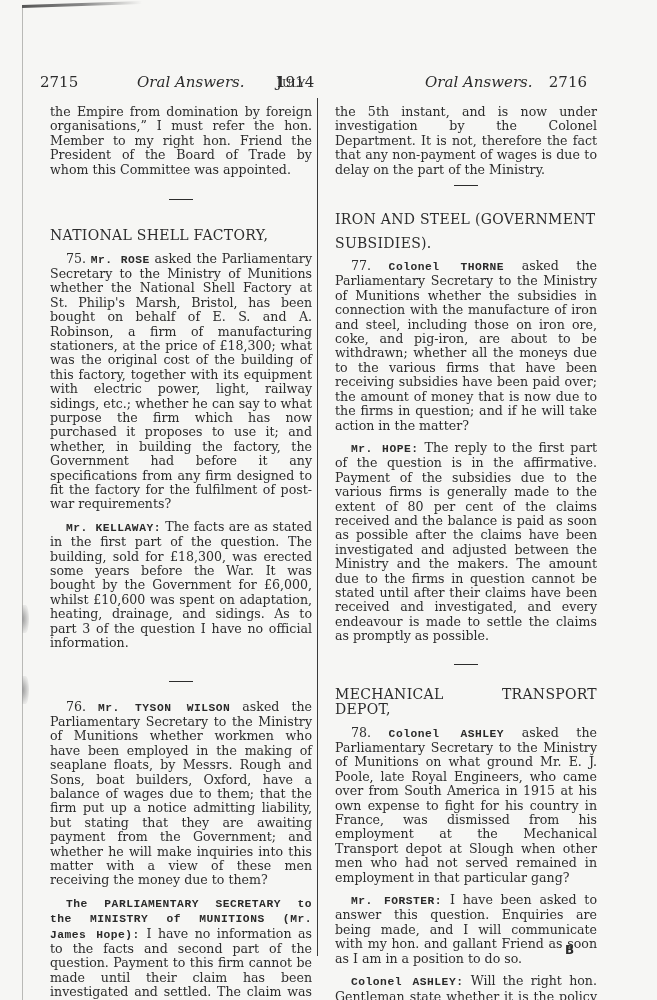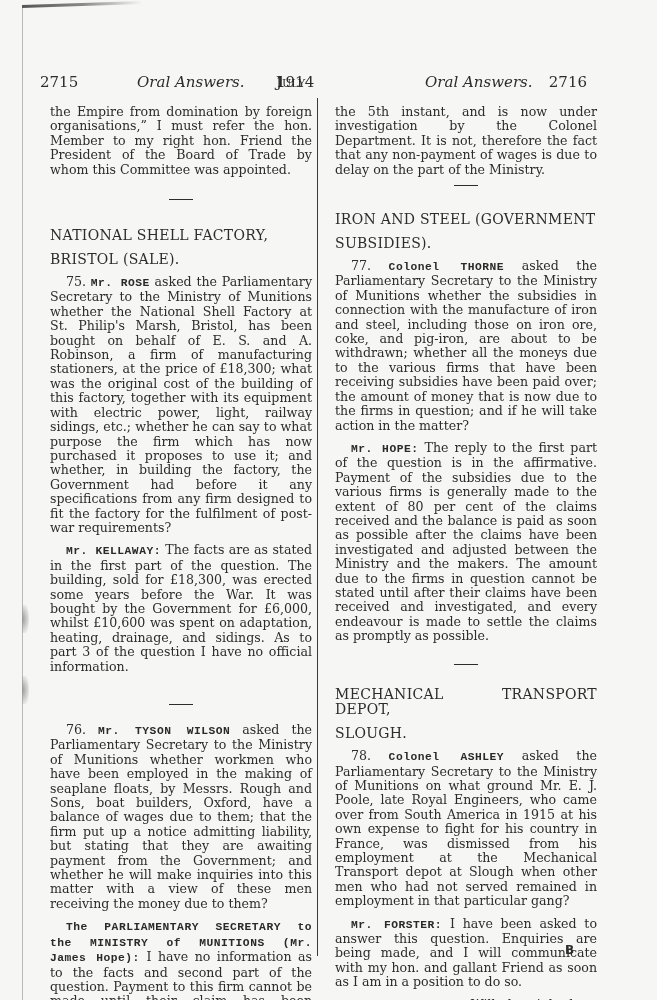--- a/index.html
+++ b/index.html
@@ -85,21 +85,20 @@
 </div>
 
 <div class="column-divider"></div>
 
 <div class="col col-left">
   <p>the Empire from domination by foreign organisations,” I must refer the hon. Member to my right hon. Friend the President of the Board of Trade by whom this Committee was appointed.</p>
 
   <div class="rule" style="margin-top:22px"></div>
   <div style="height:20px"></div>
   <p class="heading">National Shell Factory,</p>
-  <p class="heading">Bristol (Sale).</p>
   <p class="indent" style="margin-top:4px"><span>75.</span> <span class="speaker">Mr. ROSE</span><span> asked the Parliamentary Secretary to the Ministry of Munitions whether the National Shell Factory at St. Philip's Marsh, Bristol, has been bought on behalf of E. S. and A. Robinson, a firm of manufacturing stationers, at the price of £18,300; what was the original cost of the building of this factory, together with its equipment with electric power, light, railway sidings, etc.; whether he can say to what purpose the firm which has now purchased it proposes to use it; and whether, in building the factory, the Government had before it any specifications from any firm designed to fit the factory for the fulfilment of post-war requirements?</span></p>
   <p class="indent ans"><span class="speaker">Mr. KELLAWAY:</span><span> The facts are as stated in the first part of the question. The building, sold for £18,300, was erected some years before the War. It was bought by the Government for £6,000, whilst £10,600 was spent on adaptation, heating, drainage, and sidings. As to part 3 of the question I have no official information.</span></p>
 
   <div class="rule" style="margin-top:30px"></div>
   <div style="height:14px"></div>
   <p class="indent" style="margin-top:4px"><span>76.</span> <span class="speaker">Mr. TYSON WILSON</span><span> asked the Parliamentary Secretary to the Ministry of Munitions whether workmen who have been employed in the making of seaplane floats, by Messrs. Rough and Sons, boat builders, Oxford, have a balance of wages due to them; that the firm put up a notice admitting liability, but stating that they are awaiting payment from the Government; and whether he will make inquiries into this matter with a view of these men receiving the money due to them?</span></p>
   <p class="indent ans"><span class="speaker">The PARLIAMENTARY SECRETARY to the MINISTRY of MUNITIONS (Mr. James Hope):</span><span> I have no information as to the facts and second part of the question. Payment to this firm cannot be made until their claim has been investigated and settled. The claim was only submitted on</span></p>
 </div>
 
 <div class="col col-right">
@@ -108,19 +107,18 @@
   <div class="rule" style="margin-top:8px"></div>
   <div style="height:18px"></div>
   <p class="heading">Iron and Steel (Government</p>
   <p class="heading">Subsidies).</p>
   <p class="indent" style="margin-top:4px"><span>77.</span> <span class="speaker">Colonel THORNE</span><span> asked the Parliamentary Secretary to the Ministry of Munitions whether the subsidies in connection with the manufacture of iron and steel, including those on iron ore, coke, and pig-iron, are about to be withdrawn; whether all the moneys due to the various firms that have been receiving subsidies have been paid over; the amount of money that is now due to the firms in question; and if he will take action in the matter?</span></p>
   <p class="indent ans"><span class="speaker">Mr. HOPE:</span><span> The reply to the first part of the question is in the affirmative. Payment of the subsidies due to the various firms is generally made to the extent of 80 per cent of the claims received and the balance is paid as soon as possible after the claims have been investigated and adjusted between the Ministry and the makers. The amount due to the firms in question cannot be stated until after their claims have been received and investigated, and every endeavour is made to settle the claims as promptly as possible.</span></p>
 
   <div class="rule" style="margin-top:20px"></div>
   <div style="height:14px"></div>
   <p class="heading">Mechanical Transport Depot,</p>
-  <p class="heading">Slough.</p>
   <p class="indent" style="margin-top:4px"><span>78.</span> <span class="speaker">Colonel ASHLEY</span><span> asked the Parliamentary Secretary to the Ministry of Munitions on what ground Mr. E. J. Poole, late Royal Engineers, who came over from South America in 1915 at his own expense to fight for his country in France, was dismissed from his employment at the Mechanical Transport depot at Slough when other men who had not served remained in employment in that particular gang?</span></p>
   <p class="indent ans"><span class="speaker">Mr. FORSTER:</span><span> I have been asked to answer this question. Enquiries are being made, and I will communicate with my hon. and gallant Friend as soon as I am in a position to do so.</span></p>
   <p class="indent ans"><span class="speaker">Colonel ASHLEY:</span><span> Will the right hon. Gentleman state whether it is the policy of the Government that in employment of</span></p>
 </div>
 
 <div class="footer-sig">B</div>
 
 </body></html>

